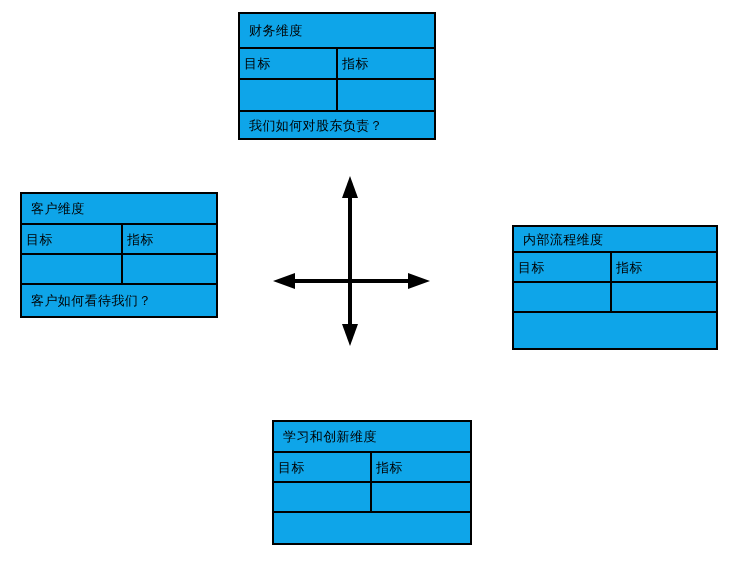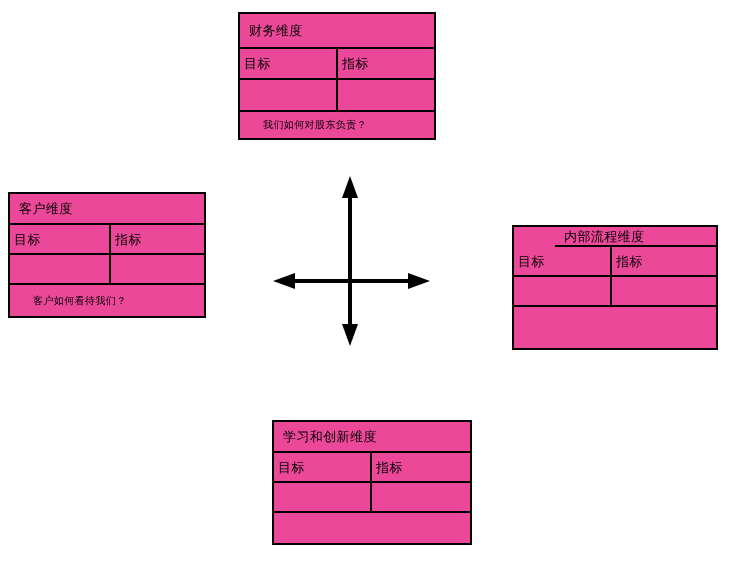--- a/index.html
+++ b/index.html
@@ -19,21 +19,21 @@
   #page-root {
     position: absolute;
     inset: 0;
   }
 
   
   .card {
     position: absolute;
     box-sizing: border-box;
     border: 2px solid #000000;
-    background: #ec4899;
+    background: #0ea5e9;
     display: flex;
     flex-direction: column;
   }
 
   .card-title-row {
     box-sizing: border-box;
     border-bottom: 2px solid #000000;
     display: flex;
     align-items: center;
   }
@@ -72,23 +72,23 @@
     white-space: nowrap;
   }
 
   .card-question-row {
     box-sizing: border-box;
     display: flex;
     align-items: center;
     flex: 1 1 auto;
   }
   .card-question {
-    font-size: 10px;
+    font-size: 13px;
     line-height: 1;
-    padding-left: 23px;
+    padding-left: 9px;
     letter-spacing: 0.4px;
     white-space: nowrap;
   }
 
   
   #cross-arrows {
     position: absolute;
     left: 270px;
     top: 168px;
     width: 170px;
@@ -121,21 +121,21 @@
       </div>
       <div class="cell" style="flex:1;">
         <span class="cell-text"></span>
       </div>
     </div>
     <div class="card-question-row">
       <span class="card-question">我们如何对股东负责？</span>
     </div>
   </div>
 
-  <div class="card" id="card-customer" style="left:8px; top:192px; width:198px; height:126px;">
+  <div class="card" id="card-customer" style="left:20px; top:192px; width:198px; height:126px;">
     <div class="card-title-row" style="height:31px;">
       <span class="card-title">客户维度</span>
     </div>
     <div class="card-head-row" style="height:30px;">
       <div class="cell col-left" style="width:101px;">
         <span class="cell-text">目标</span>
       </div>
       <div class="cell" style="flex:1;">
         <span class="cell-text">指标</span>
       </div>
@@ -147,21 +147,21 @@
       <div class="cell" style="flex:1;">
         <span class="cell-text"></span>
       </div>
     </div>
     <div class="card-question-row">
       <span class="card-question">客户如何看待我们？</span>
     </div>
   </div>
 
   <div class="card" id="card-internal-process" style="left:512px; top:225px; width:206px; height:125px;">
-    <div class="card-title-row" style="height:20px;margin-left:41px;">
+    <div class="card-title-row" style="height:26px;">
       <span class="card-title">内部流程维度</span>
     </div>
     <div class="card-head-row" style="height:30px;">
       <div class="cell col-left" style="width:98px;">
         <span class="cell-text">目标</span>
       </div>
       <div class="cell" style="flex:1;">
         <span class="cell-text">指标</span>
       </div>
     </div>

